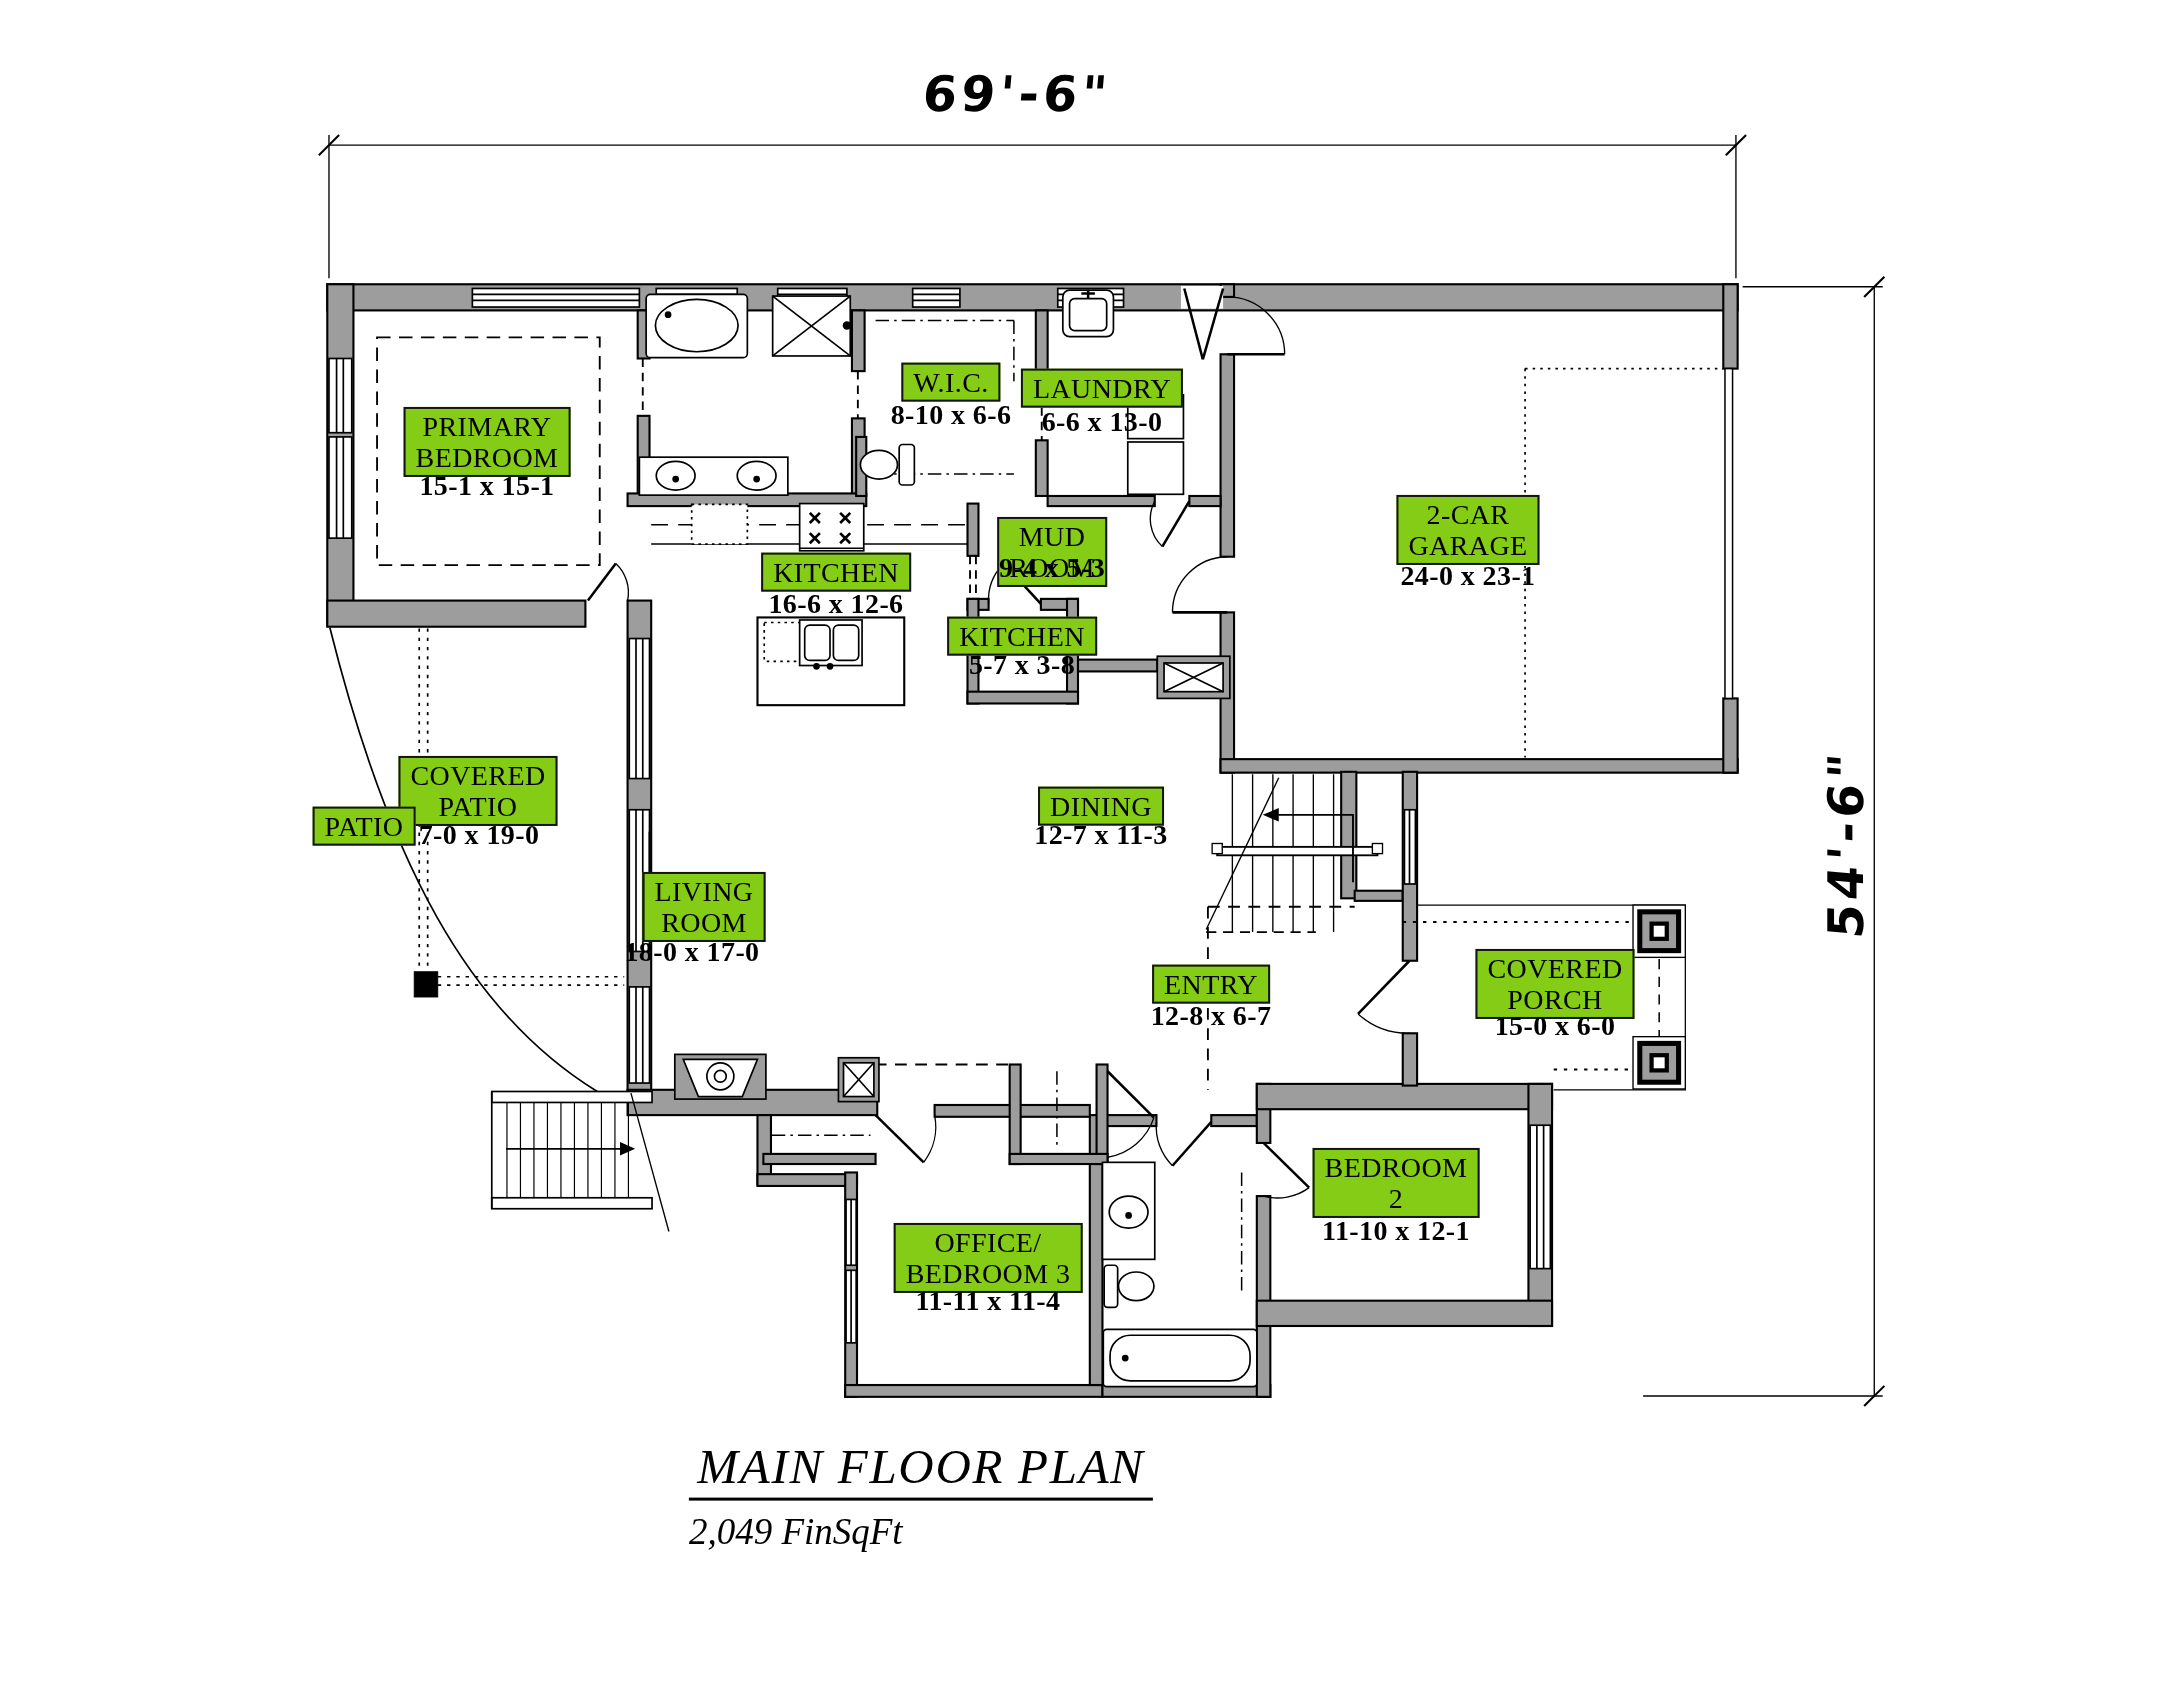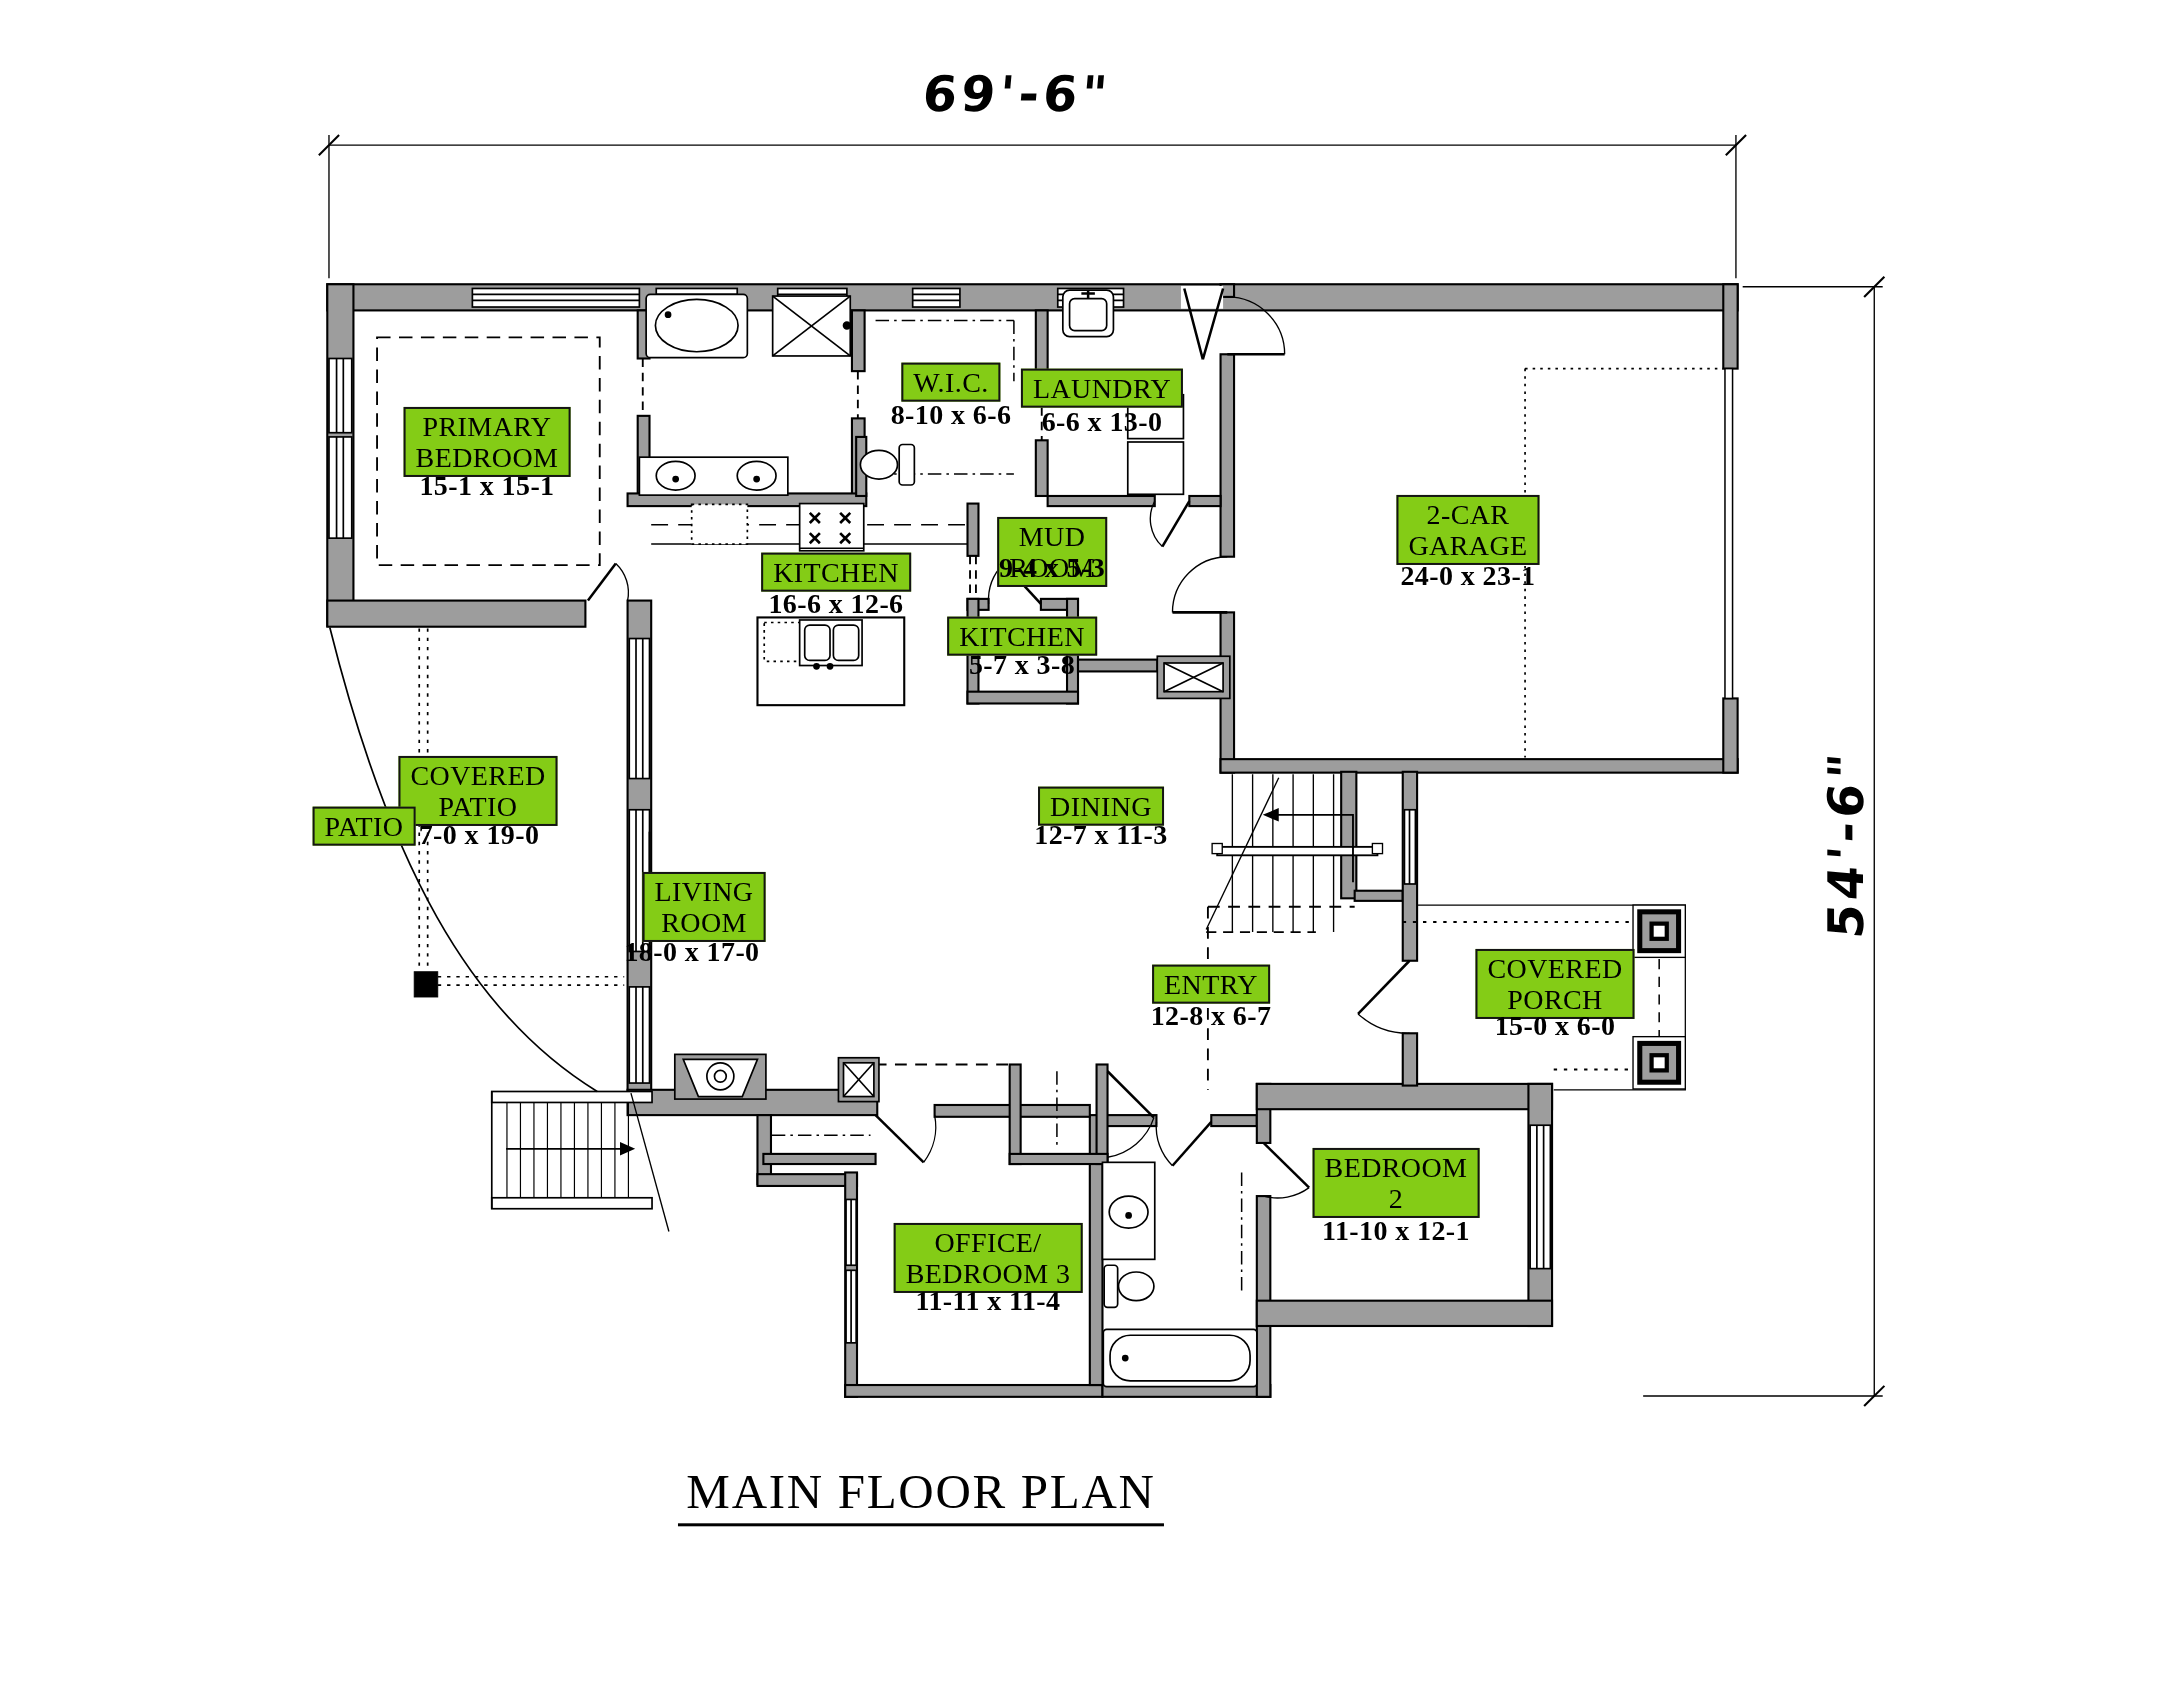--- a/index.html
+++ b/index.html
@@ -12,21 +12,21 @@
     white-space:nowrap;z-index:5;}
   .room-box span{display:block;}
   .room-dims{position:absolute;transform:translate(-50%,-50%);
     font-size:28px;letter-spacing:0.4px;white-space:nowrap;z-index:5;font-weight:bold;}
   .room-dims:empty{display:none;}
   .dim-text{position:absolute;transform:translate(-50%,-50%) skewX(-5deg);
     font-family:"DejaVu Sans",sans-serif;font-size:49px;font-weight:700;
     letter-spacing:4.2px;z-index:5;}
   .dim-text.vertical{transform:translate(-50%,-50%) rotate(-90deg) skewX(-5deg);}
   #title-block{position:absolute;left:921px;top:1495px;transform:translate(-50%,-50%);
-    text-align:left;z-index:5;}
+    text-align:left;z-index:5;font-style:italic;}
   #plan-title{font-size:49px;letter-spacing:1.7px;border-bottom:3.4px solid #000;
     padding:0 8.4px 3.4px 8.4px;}
   #plan-subtitle{font-size:37px;margin-top:8.4px;}
 </style>
 </head>
 <body>
 
 <svg id="plan-svg" width="2183" height="1687" viewBox="0 0 2588 2000">
 
   <g fill="#9d9d9d" stroke="#000" stroke-width="2.5">
@@ -429,14 +429,15 @@
   <span>OFFICE/</span>
   <span>BEDROOM 3</span>
 </div>
 <div class="room-dims" style="left:988px;top:1301px">11-11 x 11-4</div>
 
 <div class="dim-text" style="left:1017px;top:94px">69'-6"</div>
 <div class="dim-text vertical" style="left:1846px;top:844px">54'-6"</div>
 
 <div id="title-block">
   <div id="plan-title">MAIN FLOOR PLAN</div>
+  <div id="plan-subtitle">2,049 FinSqFt</div>
 </div>
 
 
 </body></html>

